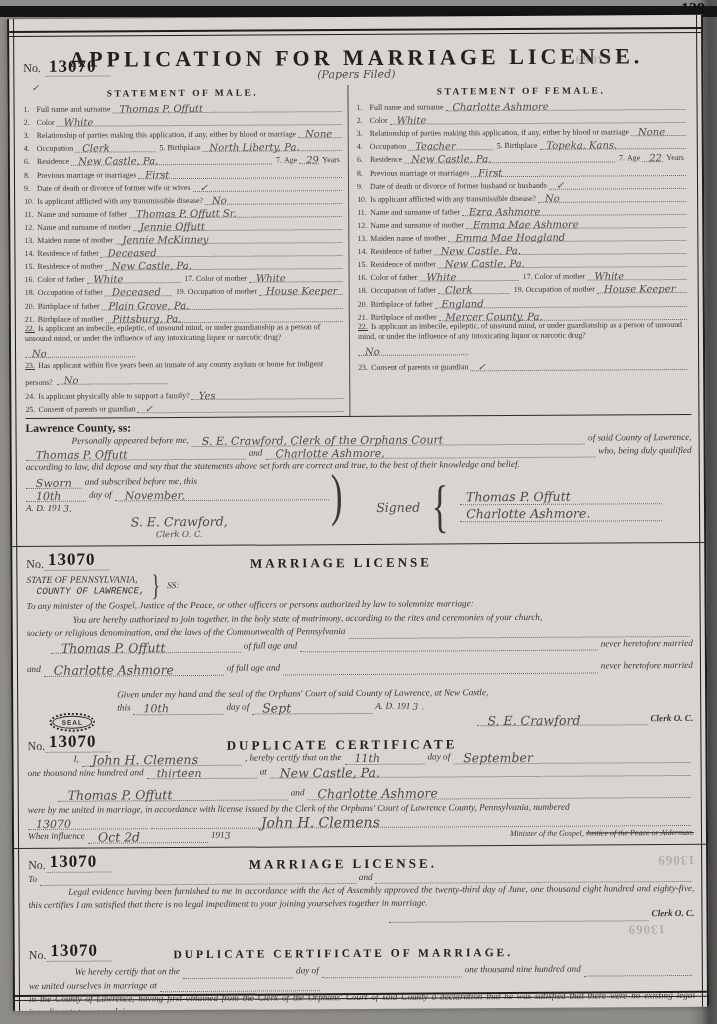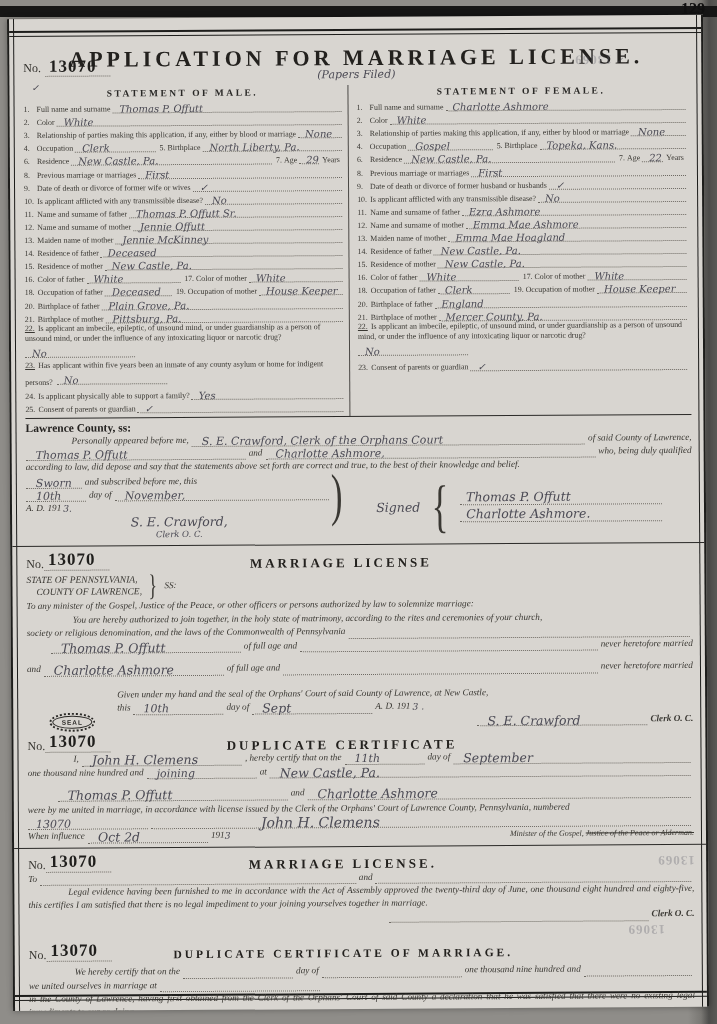--- a/index.html
+++ b/index.html
@@ -360,21 +360,21 @@
               <span class="fill f1">
                 <span class="hw">None</span>
               </span>
 
             </div>
 
             <div class="srow r45">
               <span class="num">4.</span>
               <span class="lbl">Occupation</span>
               <span class="fill f1">
-                <span class="hw">Gospel</span>
+                <span class="hw">Teacher</span>
               </span>
               <span class="g2">
                 <span class="num n2">5.</span>
                 <span class="lbl">Birthplace</span>
                 <span class="fill f2">
                   <span class="hw">Topeka, Kans.</span>
                 </span>
                 
               </span>
             </div>
@@ -602,21 +602,21 @@
     <div class="sec">
       <div class="sec-head">
         <span class="no-lbl">No.</span>
         <span class="bigno">13070</span>
         <span class="hdr">MARRIAGE LICENSE</span>
         <span class="spacer"></span>
       </div>
       <div class="state-blk">
         <div class="state-lines">
           <div>STATE OF PENNSYLVANIA,</div>
-          <div style="padding-left:10px;">COUNTY OF LAWRENCE,</div>
+          <div style="padding-left:10px;font-family:Liberation Mono, monospace;">COUNTY OF LAWRENCE,</div>
         </div>
         <span class="brace" style="font-size:30px;line-height:26px;">}</span>
         <span>SS:</span>
       </div>
       <div>To any minister of the Gospel, Justice of the Peace, or other officers or persons authorized by law to solemnize marriage:</div>
       <div class="indent">You are hereby authorized to join together, in the holy state of matrimony, according to the rites and ceremonies of your church,</div>
       <div class="line">
           <span>society or religious denomination, and the laws of the Commonwealth of Pennsylvania</span>
           <span class="dotfill"></span>
         </div>
@@ -681,21 +681,21 @@
             <span class="hw">11th</span>
           </span>
         <span>day of</span>
         <span class="dotfill">
             <span class="hw big">September</span>
           </span>
       </div>
       <div class="line">
         <span>one thousand nine hundred and</span>
         <span class="dotfill" style="flex:0 0 110px;">
-            <span class="hw">joining</span>
+            <span class="hw">thirteen</span>
           </span>
         <span>at</span>
         <span class="dotfill">
             <span class="hw big">New Castle, Pa.</span>
           </span>
       </div>
       <div class="line" style="margin-top:8px;">
         <span class="dotfill" style="flex:0 0 230px;margin-left:30px;">
             <span class="hw big">Thomas P. Offutt</span>
           </span>

